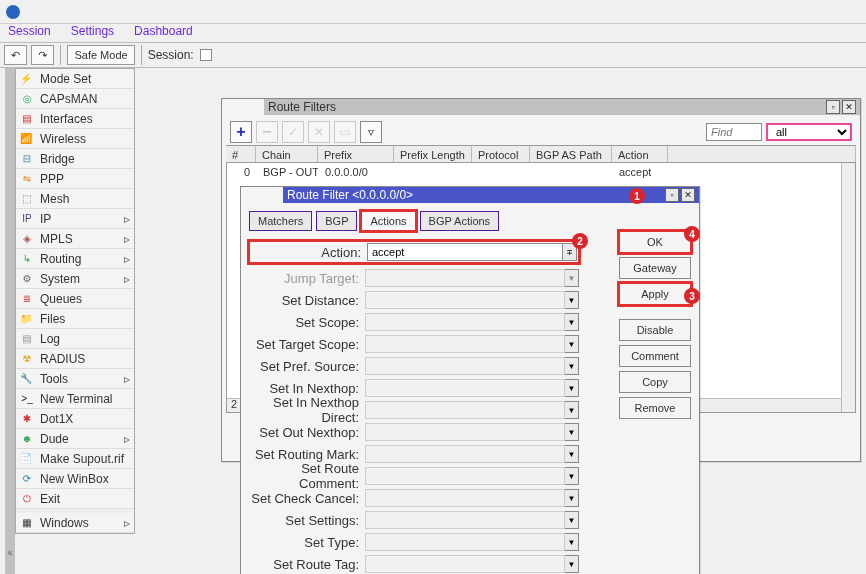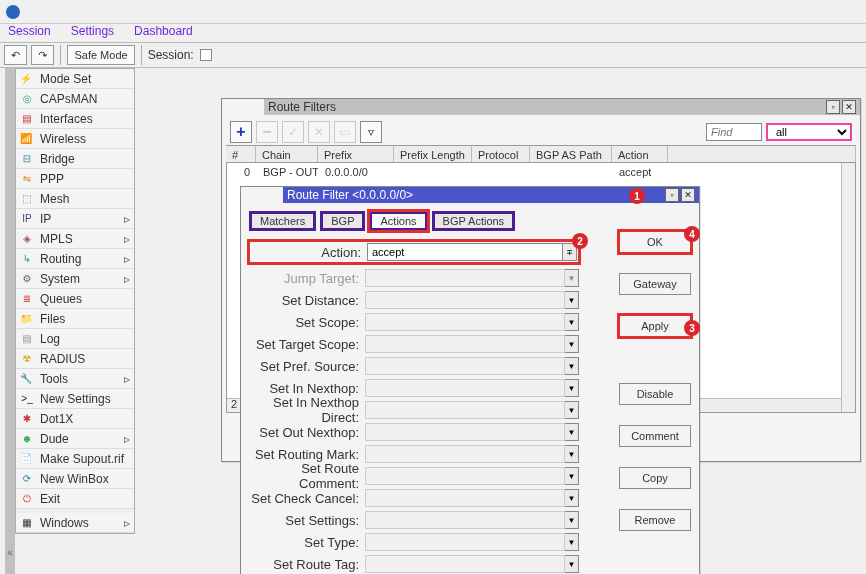--- a/index.html
+++ b/index.html
@@ -38,33 +38,33 @@
   .grid-head { display:flex; background:#ececec; border-top:1px solid #999; border-bottom:1px solid #999; height:18px; }
   .gcol { border-right:1px solid #bbb; padding:0 6px; line-height:18px; overflow:hidden; white-space:nowrap; font-size:11px; }
   .grid-row { display:flex; height:18px; }
   .grid-row .gcol { border-right:1px solid transparent; }
   .grid-area { background:#fff; border:1px solid #999; border-top:none; height:250px; position:relative;}
   .row-count { position:absolute; bottom:2px; left:4px; font-size:11px; color:#333;}
   .grid-scroll { position:absolute; right:0; top:0; bottom:0; width:14px; background:#eee; border-left:1px solid #bbb;}
   .grid-hscroll { position:absolute; left:0; right:14px; bottom:0; height:14px; background:#eee; border-top:1px solid #bbb;}
 
   .tabs { display:flex; gap:4px; margin-bottom:10px; }
-  .tab { height:20px; padding:0 8px; border:3px solid #4c1d95; background:#e8e8e8; display:flex; align-items:center; font-size:11px; cursor:pointer; }
+  .tab { height:20px; padding:0 8px; border:1px solid #4c1d95; background:#e8e8e8; display:flex; align-items:center; font-size:11px; cursor:pointer; }
   .tab.active { background:#f8f8f8; position:relative; }
 
   .form-row { display:flex; align-items:center; height:22px; }
   .form-label { width:116px; text-align:right; padding-right:6px; font-size:13px; }
   .form-label.disabled { color:#9a9a9a; }
   .form-input { flex:1; height:18px; border:1px solid #888; background:#fff; font-size:11px; padding:0 4px; }
   .form-input.disabled { background:#f0f0f0; border-color:#bbb; }
   .form-dd { width:14px; height:18px; border:1px solid #888; border-left:none; background:#eaeaea; display:flex; align-items:center; justify-content:center; font-size:8px; cursor:pointer; }
   .form-dd.dark { color:#000; }
   .form-dd.light { color:#888; }
 
-  .side-btns { position:absolute; right:8px; top:28px; display:flex; flex-direction:column; gap:20px; width:72px; }
+  .side-btns { position:absolute; right:8px; top:28px; display:flex; flex-direction:column; gap:4px; width:72px; }
   .side-btn { height:22px; border:1px solid #888; background:#f4f4f4; display:flex; align-items:center; justify-content:center; font-size:11px; cursor:pointer; }
   .side-btns .spacer { height:6px; }
 
   .hl-red { outline:3px solid #e03030; outline-offset:-1px; }
   .badge { width:16px; height:16px; border-radius:50%; background:#d9262c; color:#fff; font-size:10px; display:flex; align-items:center; justify-content:center; position:absolute; font-weight:bold;}
 
   .ico-plus { color:#2030c0; font-weight:bold; font-size:16px; line-height:14px;}
   .ico-minus { color:#888; font-weight:bold; font-size:16px; line-height:10px;}
 </style>
 </head>
@@ -159,21 +159,21 @@
         <span class="icon" style="color:#d9a000">☢</span>
         <span>RADIUS</span>
       </div>
       <div class="sidebar-item">
         <span class="icon" style="color:#666">🔧</span>
         <span>Tools</span>
         <span class="submenu-caret">▹</span>
       </div>
       <div class="sidebar-item">
         <span class="icon" style="color:#222">&gt;_</span>
-        <span>New Settings</span>
+        <span>New Terminal</span>
       </div>
       <div class="sidebar-item">
         <span class="icon" style="color:#c33">✱</span>
         <span>Dot1X</span>
       </div>
       <div class="sidebar-item">
         <span class="icon" style="color:#3a5">☻</span>
         <span>Dude</span>
         <span class="submenu-caret">▹</span>
       </div>

